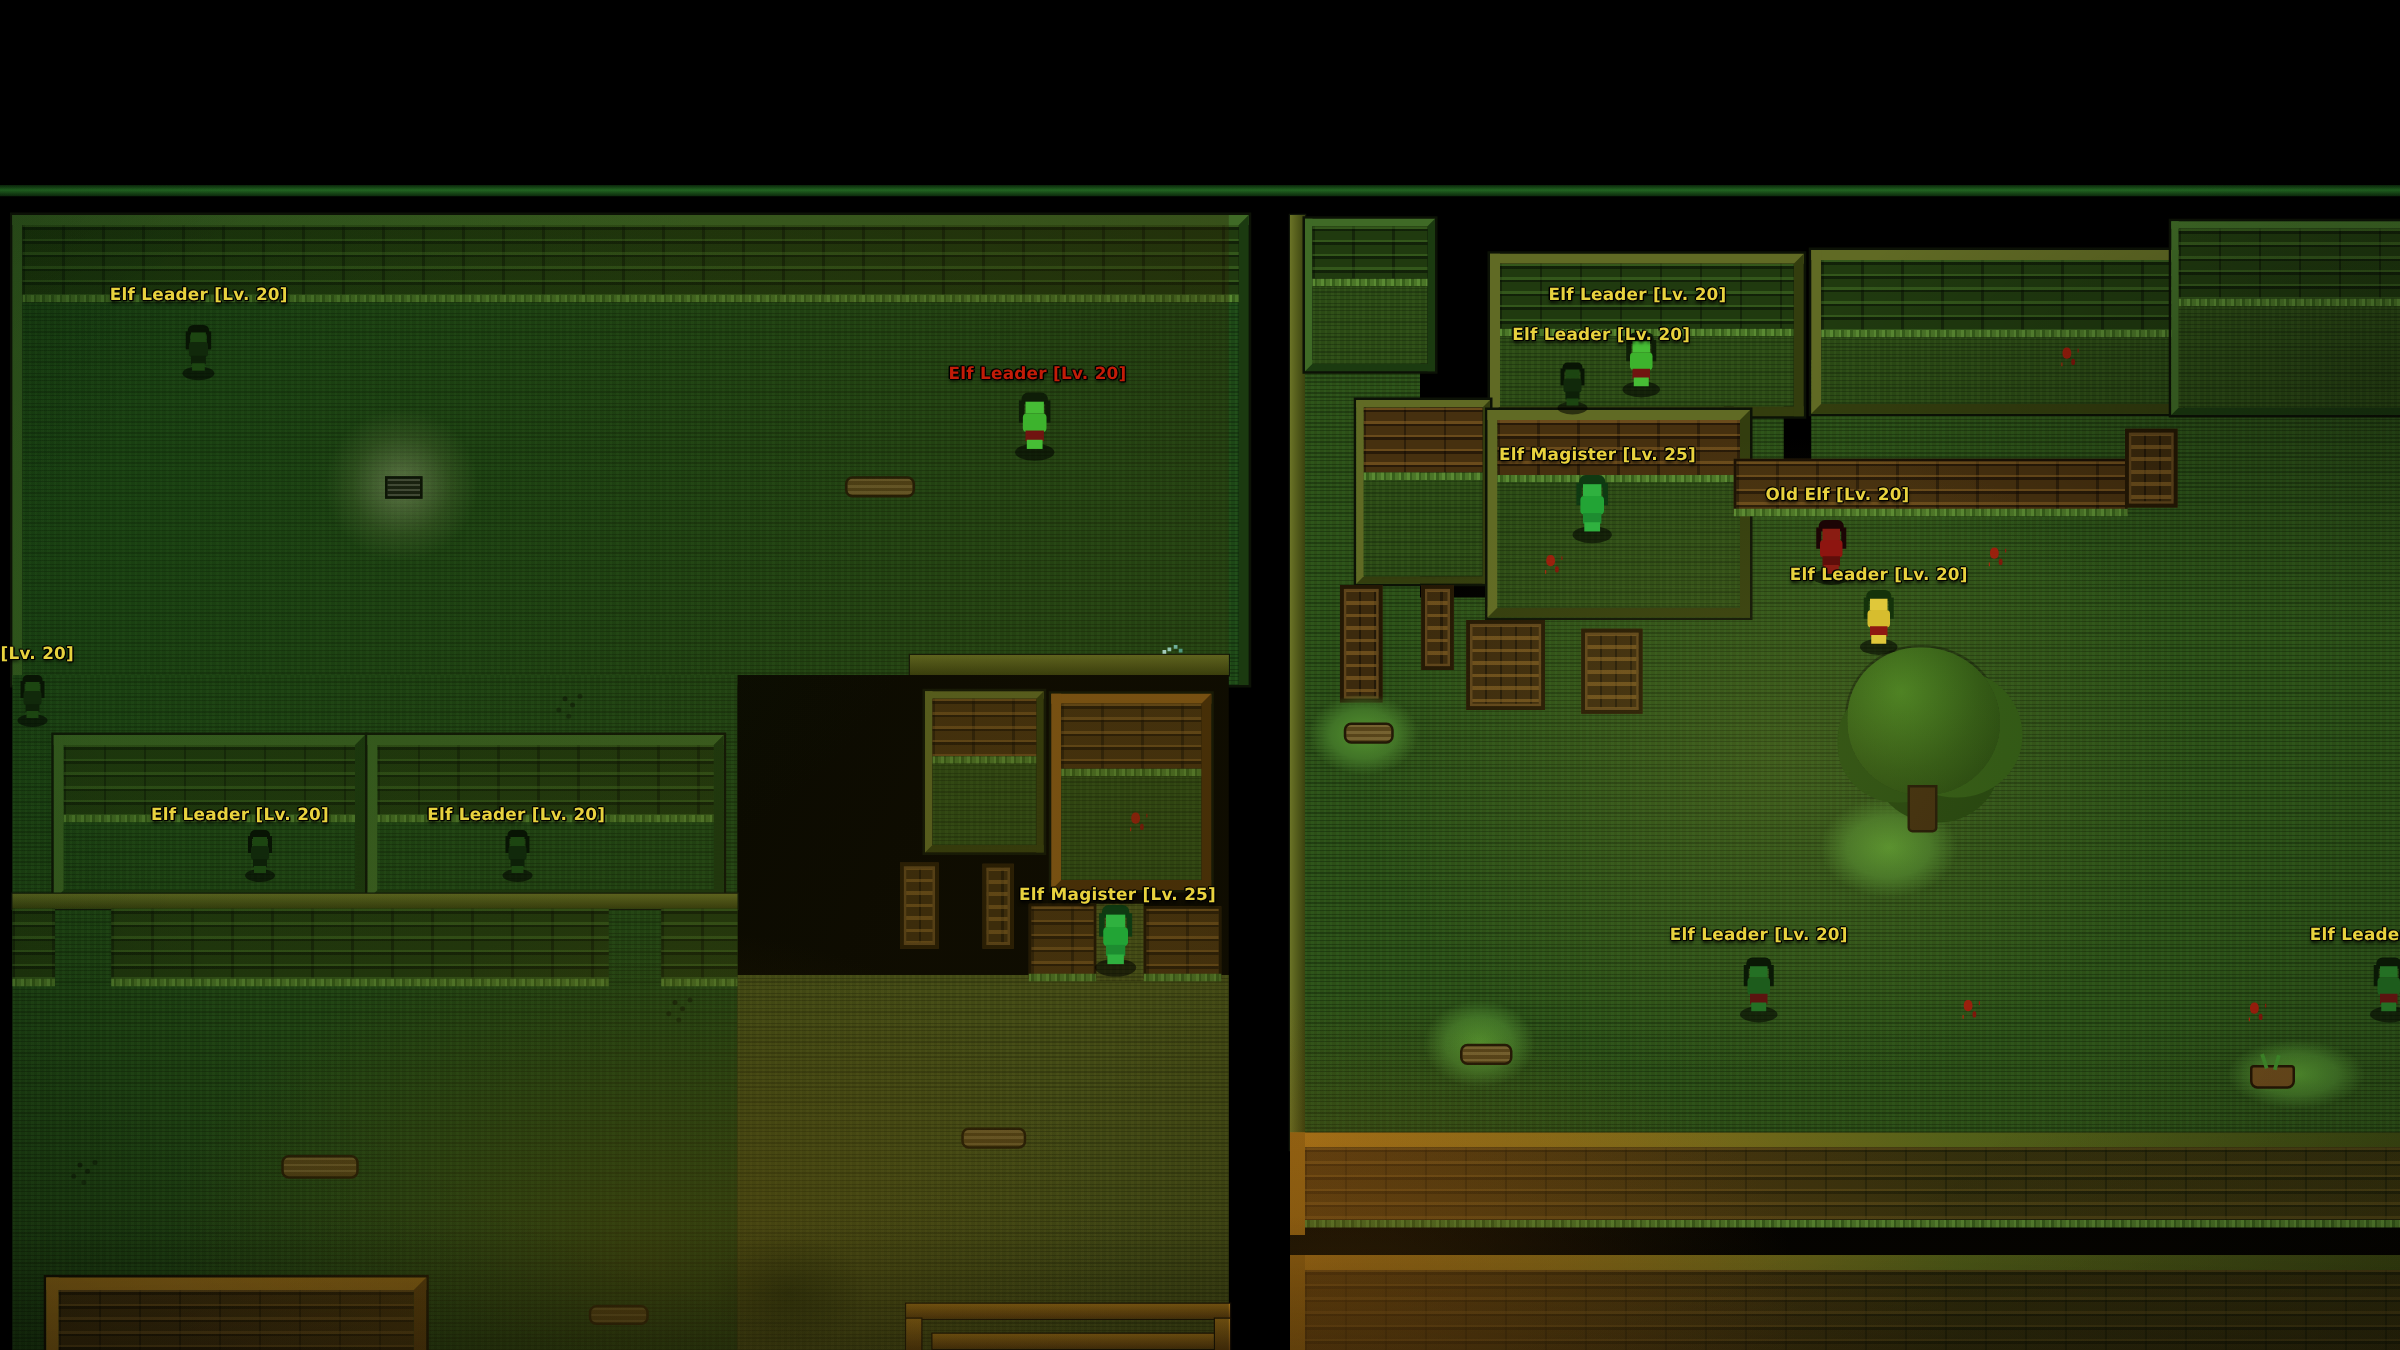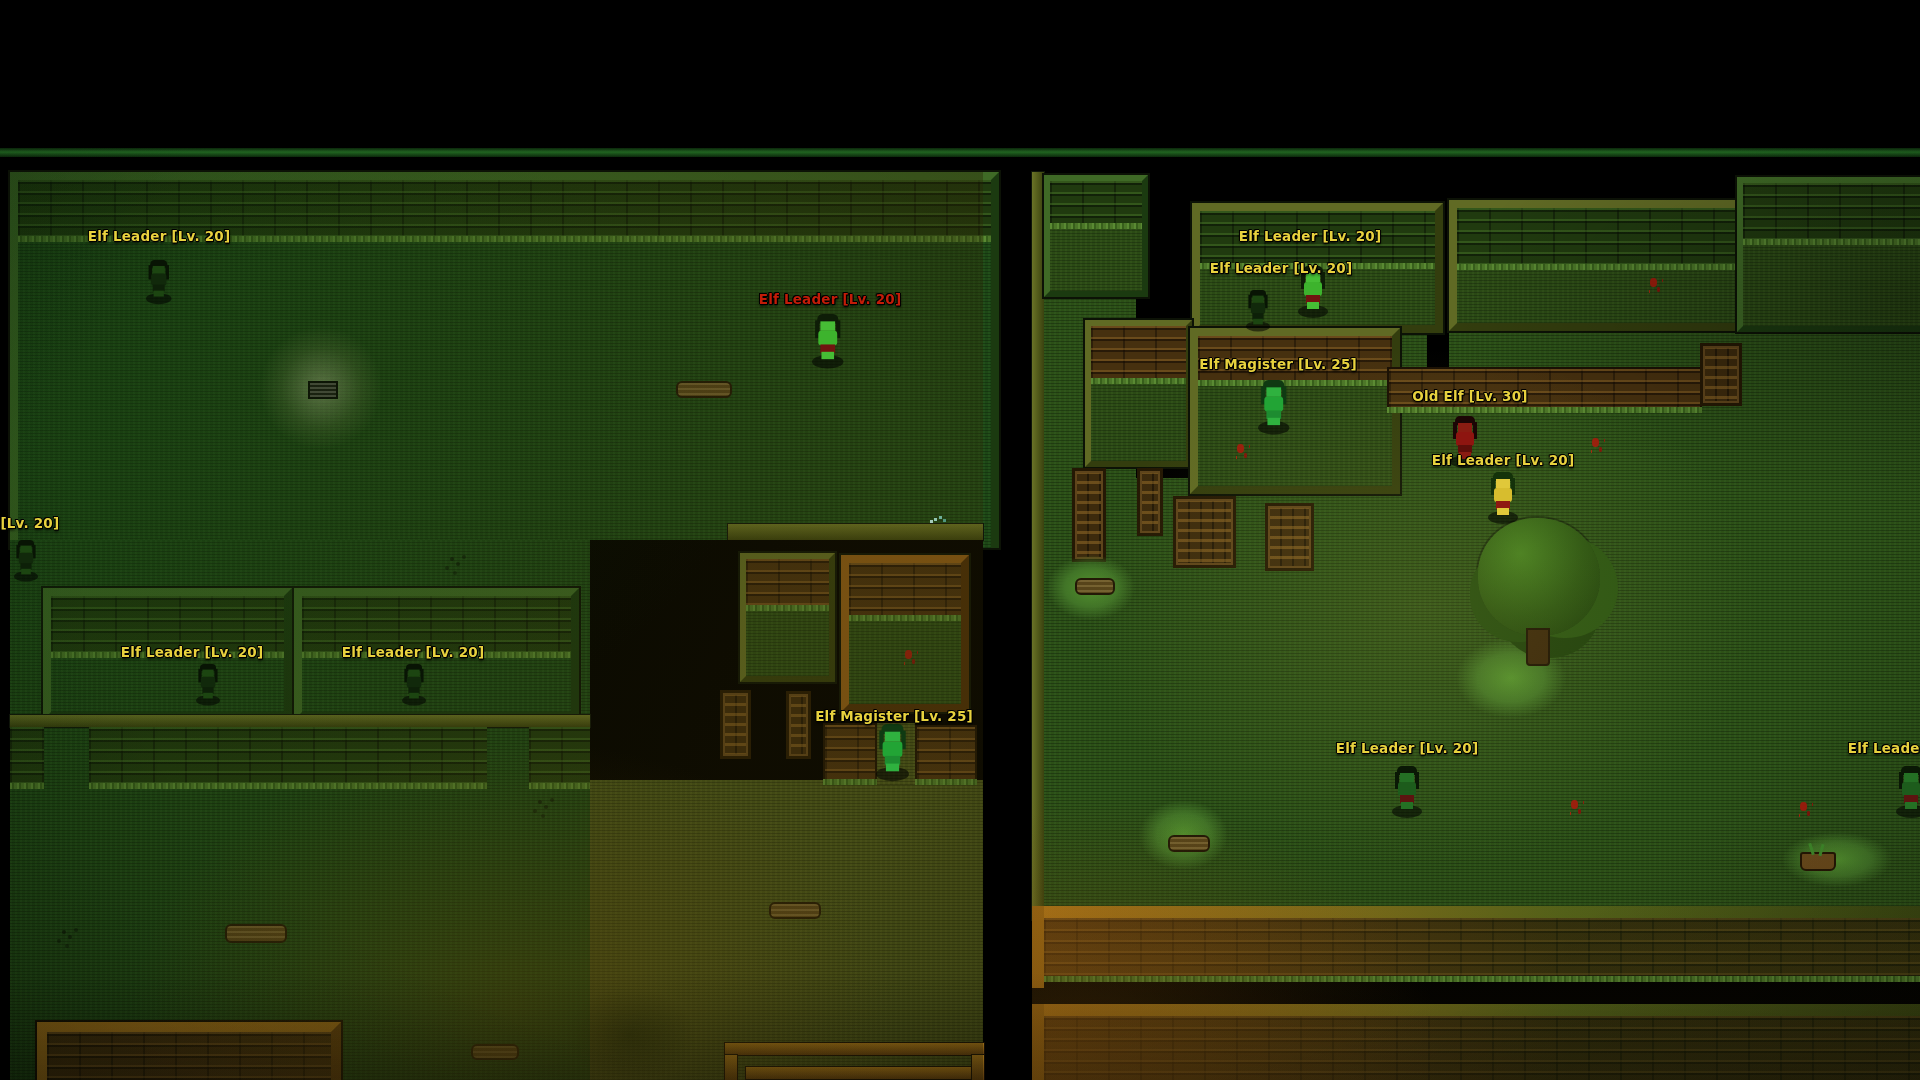--- a/index.html
+++ b/index.html
@@ -398,21 +398,21 @@
     <div class="npc" style="left: 1450px; top: 416px; transform: scale(1);">
       <div class="sh"></div>
       <div class="hair" style="background: rgb(28, 5, 5);"></div>
       <div class="lockL" style="background: rgb(28, 5, 5);"></div>
       <div class="lockR" style="background: rgb(28, 5, 5);"></div>
       <div class="head" style="background: rgb(138, 28, 18);"></div>
       <div class="body" style="background: rgb(142, 21, 16);"></div>
       <div class="shorts" style="background: rgb(94, 14, 10);"></div>
       <div class="legs" style="background: rgb(138, 28, 18);"></div>
     </div>
-    <div class="npc-label" style="left: 1470px; top: 388px; color: rgb(232, 210, 62);">Old Elf [Lv. 30]</div>
+    <div class="npc-label" style="left: 1470px; top: 388px; color: rgb(232, 210, 62);">Old Elf [Lv. 20]</div>
   </div>
 
   <div class="entity">
     <div class="npc" style="left: 1488px; top: 472px; transform: scale(1);">
       <div class="sh"></div>
       <div class="hair" style="background: rgb(20, 50, 10);"></div>
       <div class="lockL" style="background: rgb(20, 50, 10);"></div>
       <div class="lockR" style="background: rgb(20, 50, 10);"></div>
       <div class="head" style="background: rgb(224, 200, 58);"></div>
       <div class="body" style="background: rgb(215, 189, 46);"></div>

